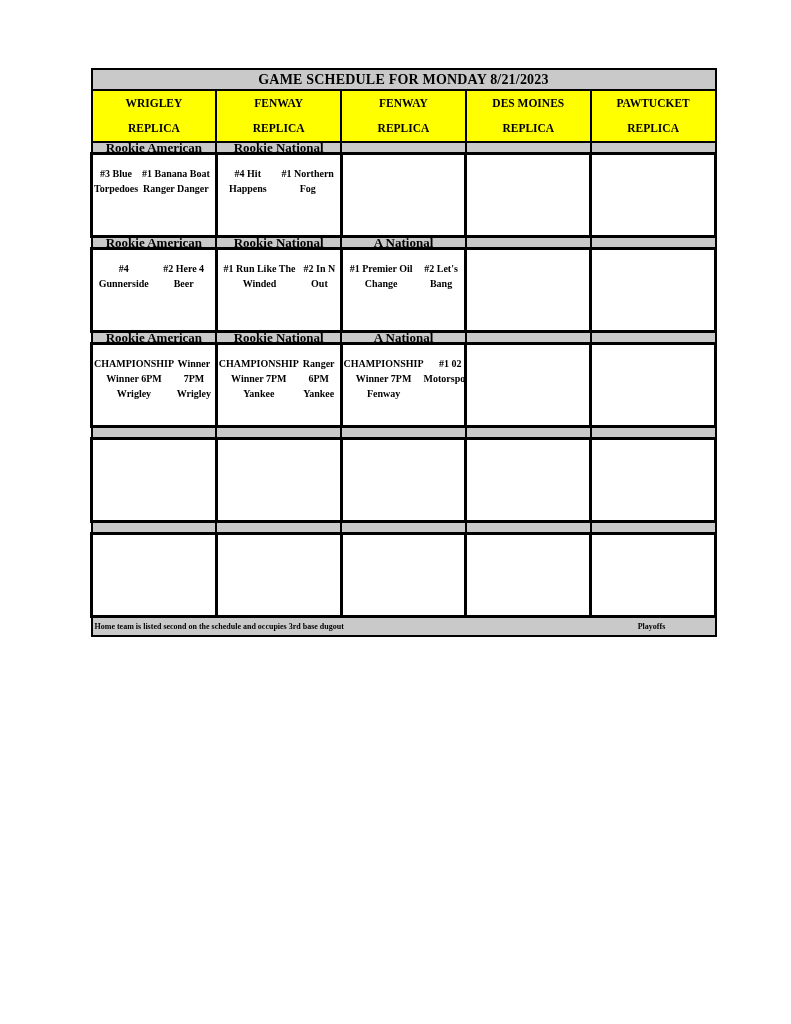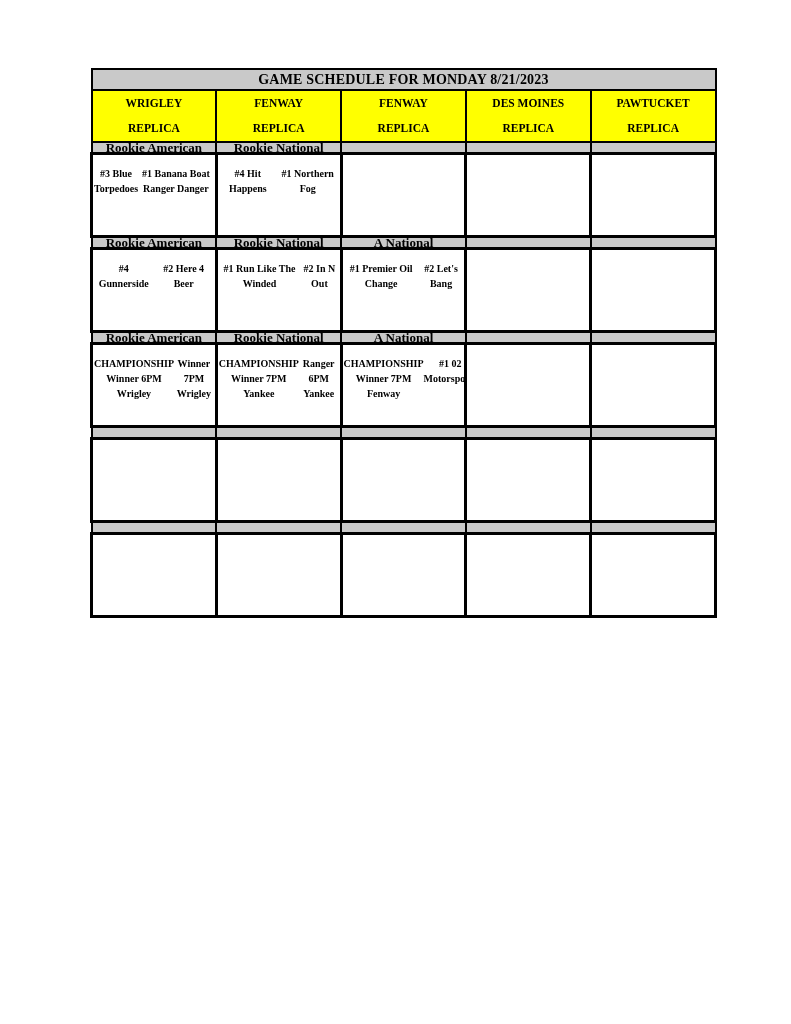--- a/index.html
+++ b/index.html
@@ -337,15 +337,23 @@
         </div>
       </td>
       <td class="game-cell">
         <div class="game">
           <span class="entry"></span>
           <span class="entry"></span>
         </div>
       </td>
     </tr>
 
+    <tr>
+      <td colspan="5" class="footer-cell">
+        <div class="footer-inner">
+          <span class="footer-note">Home team is listed second on the schedule and occupies 3rd base dugout</span>
+          <span class="footer-playoffs">Playoffs</span>
+        </div>
+      </td>
+    </tr>
   </tbody>
     </table>
 </div>
 
 </body></html>

